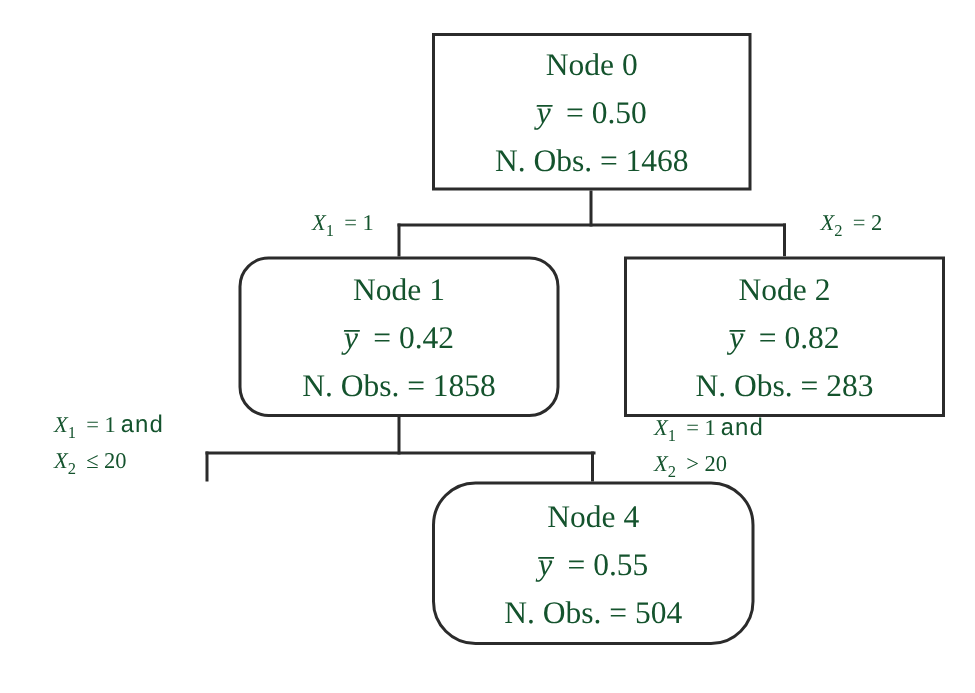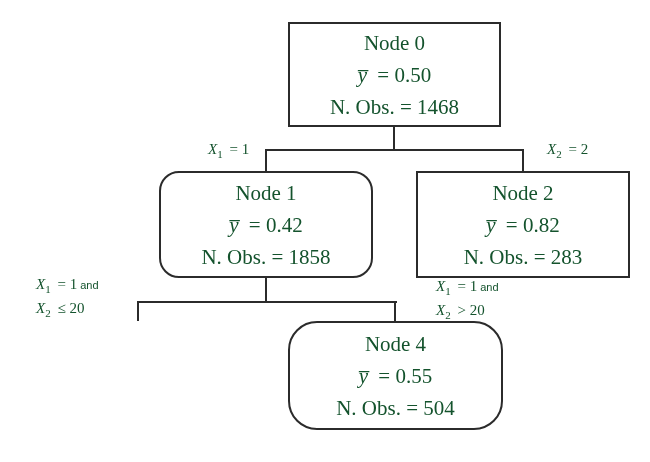--- a/index.html
+++ b/index.html
@@ -50,21 +50,21 @@
     line-height: 19px;
     white-space: nowrap;
   }
   .el-0 { left: 172px; top: 140px; margin-left: 36px; }
   .el-1 { left: 547px; top: 140px; }
   .el-2 { left: 36px;  top: 275px; }
   .el-3 { left: 436px; top: 277px; }
   .mvar  { font-style: italic; }
   .msub  { font-size: 11px; }
   .mrest { margin-left: 3px; }
-  .conj  { font-family: Liberation Sans, sans-serif; font-size: 11px; margin-left: 3px; }
+  .conj  { font-family: Liberation Mono, monospace; font-size: 16px; margin-left: 3px; }
 </style>
 </head>
 <body>
 
 <div class="canvas">
 
   <div class="line l1-stub"></div>
   <div class="line l1-bar"></div>
   <div class="line l1-drop-left"></div>
   <div class="line l1-drop-right"></div>

